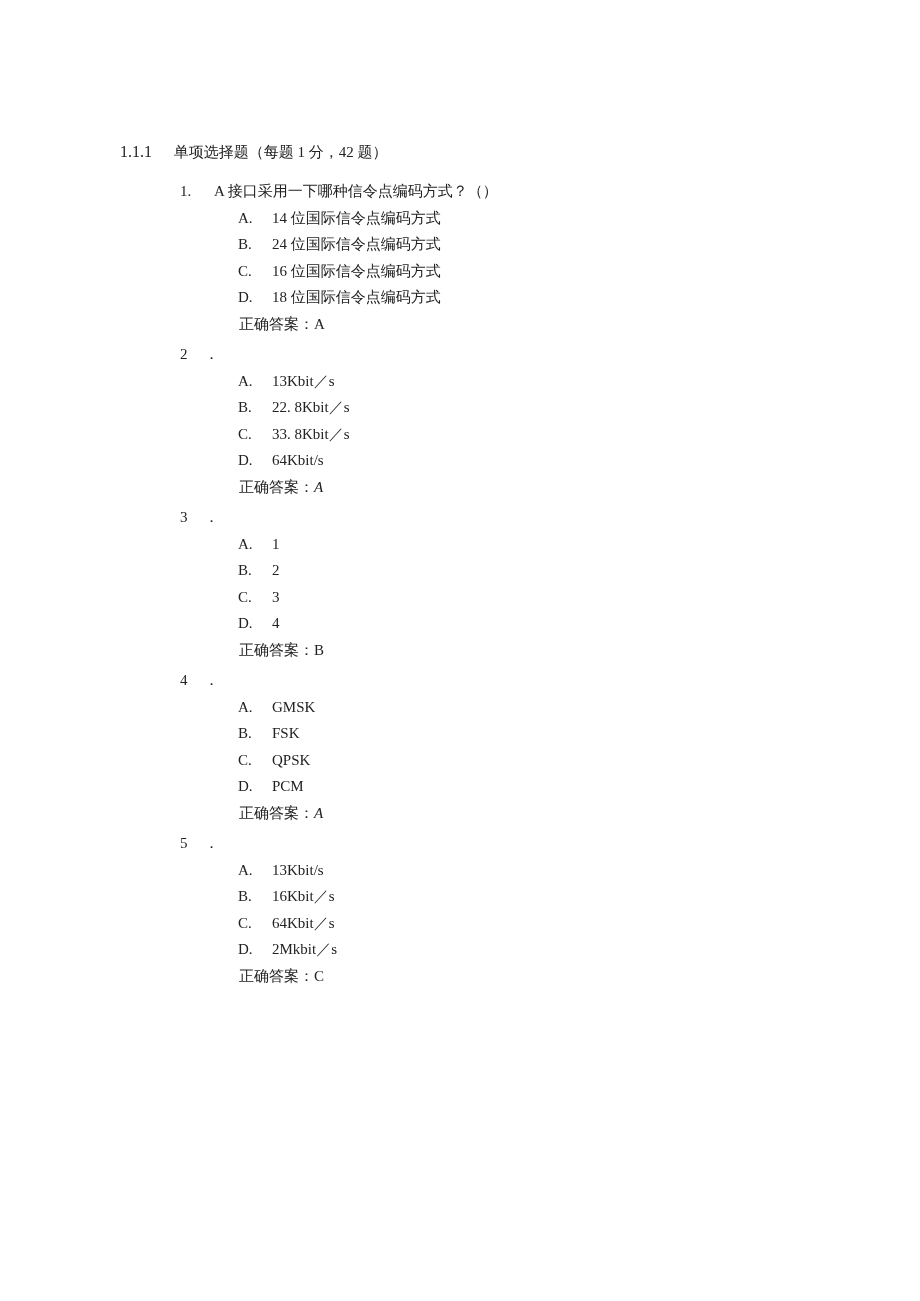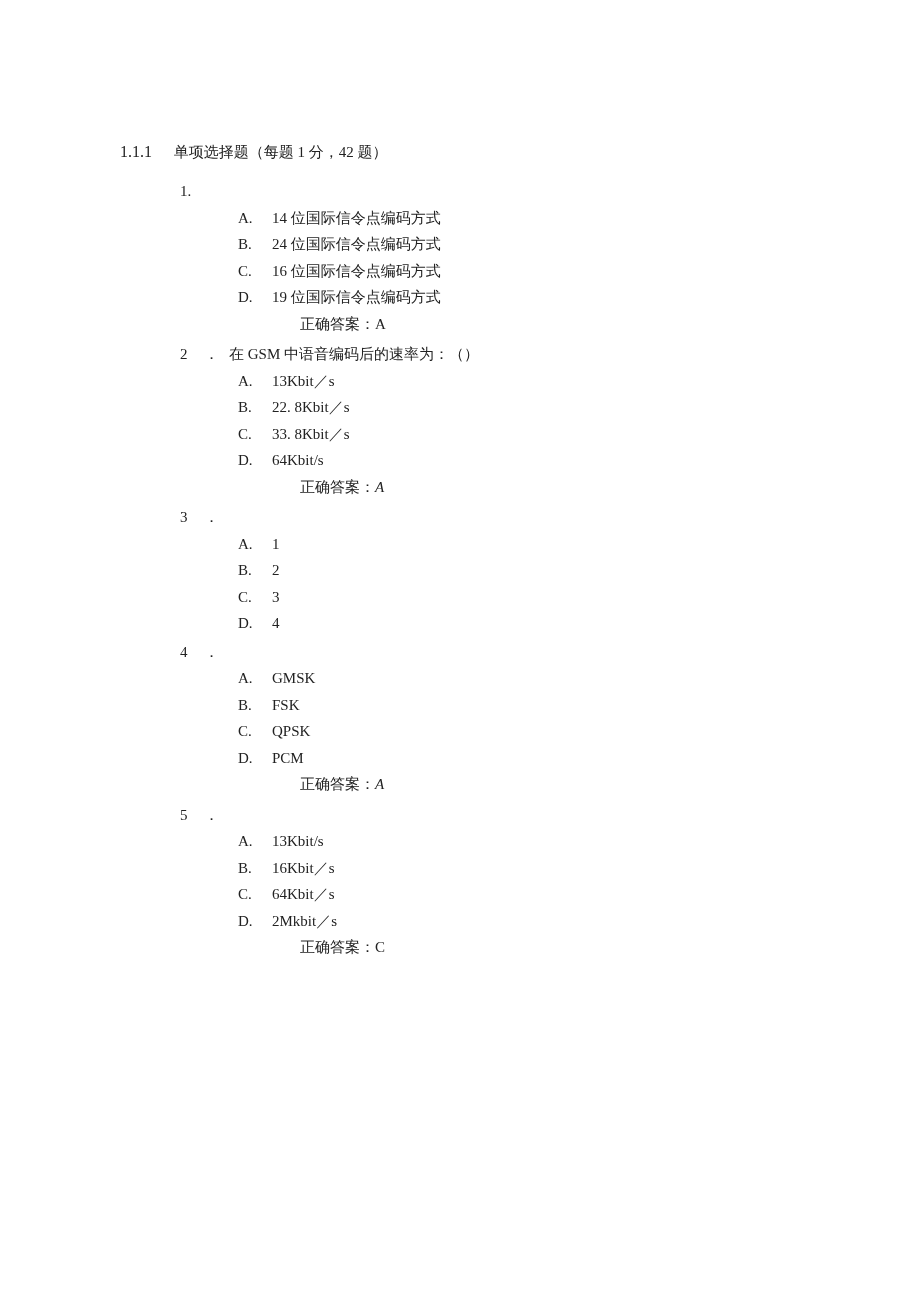--- a/index.html
+++ b/index.html
@@ -51,21 +51,21 @@
     margin-bottom: 4px;
   }
   .opt-letter {
     font-family: "Times New Roman", serif;
     min-width: 20px;
   }
   .opt-dot {
     margin-right: 14px;
   }
   .answer-line {
-    margin-left: 120px;
+    margin-left: 59px;
     margin-bottom: 8px;
   }
   .italic {
     font-style: italic;
     font-family: "Times New Roman", serif;
   }
 </style>
 </head>
 <body>
 
@@ -73,49 +73,49 @@
 
   <div class="section-header">
     <span class="section-num">1.1.1</span>
     <span class="section-title">单项选择题（每题 1 分，42 题）</span>
   </div>
 
   <div class="question-block">
     <div class="q-line">
       <span class="q-num">1.</span>
       <span class="q-dot"></span>
+      <span>A 接口采用一下哪种信令点编码方式？（）</span>
     </div>
     <div class="option-line">
         <span class="opt-letter">A.</span>
         <span class="opt-dot"></span>
         <span>14 位国际信令点编码方式</span>
       </div>
     <div class="option-line">
         <span class="opt-letter">B.</span>
         <span class="opt-dot"></span>
         <span>24 位国际信令点编码方式</span>
       </div>
     <div class="option-line">
         <span class="opt-letter">C.</span>
         <span class="opt-dot"></span>
         <span>16 位国际信令点编码方式</span>
       </div>
     <div class="option-line">
         <span class="opt-letter">D.</span>
         <span class="opt-dot"></span>
-        <span>19 位国际信令点编码方式</span>
+        <span>18 位国际信令点编码方式</span>
       </div>
     <div class="answer-line"><span>正确答案：</span><span>A</span></div>
   </div>
 
   <div class="question-block">
     <div class="q-line">
       <span class="q-num">2</span>
       <span class="q-dot">．</span>
-      <span>在 GSM 中语音编码后的速率为：（）</span>
     </div>
     <div class="option-line">
         <span class="opt-letter">A.</span>
         <span class="opt-dot"></span>
         <span>13Kbit／s</span>
       </div>
     <div class="option-line">
         <span class="opt-letter">B.</span>
         <span class="opt-dot"></span>
         <span>22. 8Kbit／s</span>
@@ -151,20 +151,21 @@
     <div class="option-line">
         <span class="opt-letter">C.</span>
         <span class="opt-dot"></span>
         <span>3</span>
       </div>
     <div class="option-line">
         <span class="opt-letter">D.</span>
         <span class="opt-dot"></span>
         <span>4</span>
       </div>
+    <div class="answer-line"><span>正确答案：</span><span>B</span></div>
   </div>
 
   <div class="question-block">
     <div class="q-line">
       <span class="q-num">4</span>
       <span class="q-dot">．</span>
     </div>
     <div class="option-line">
         <span class="opt-letter">A.</span>
         <span class="opt-dot"></span>

